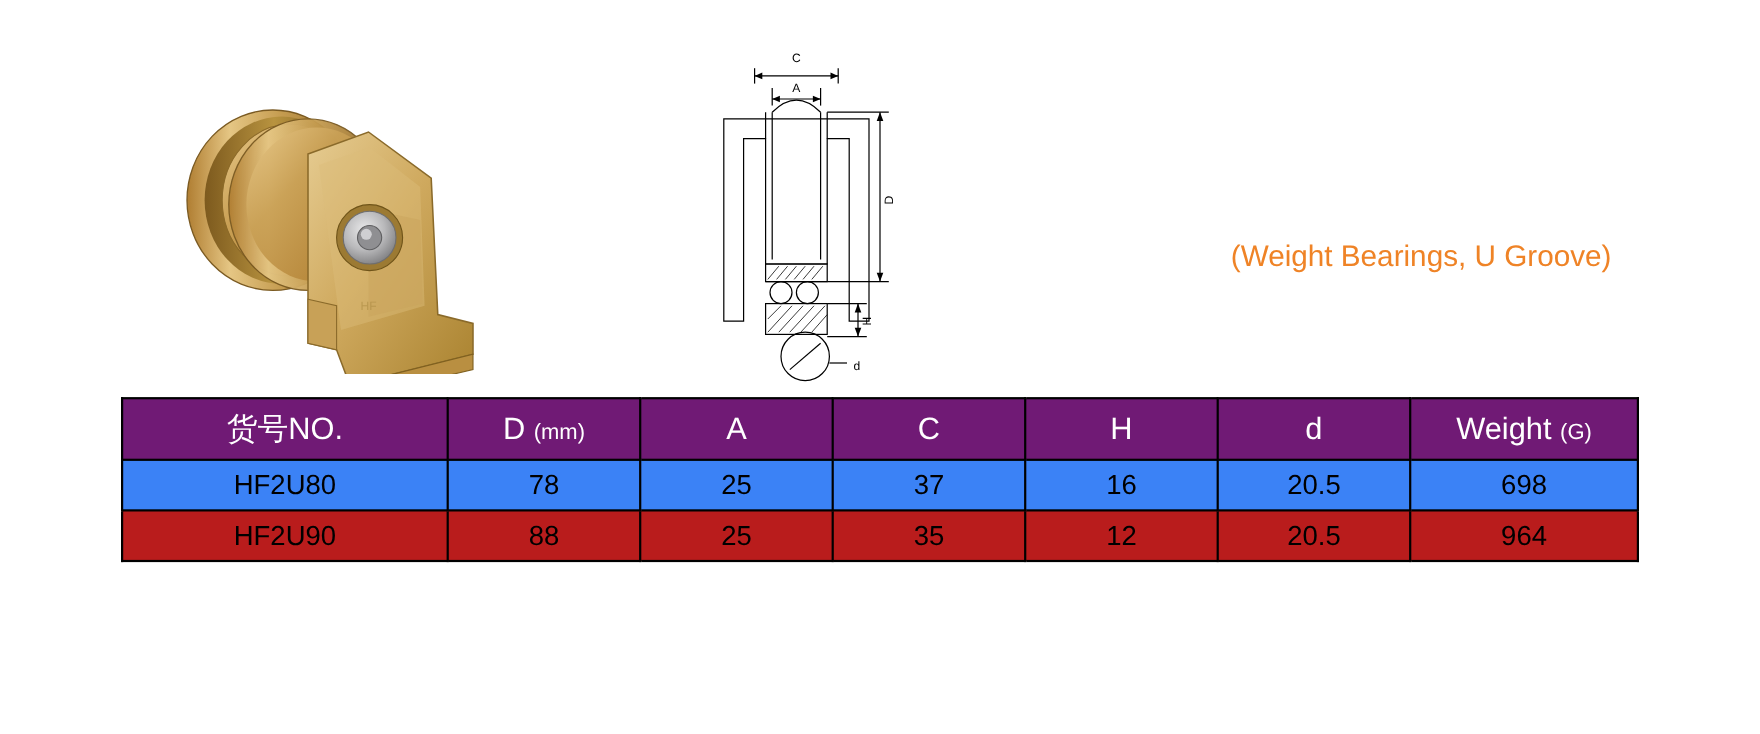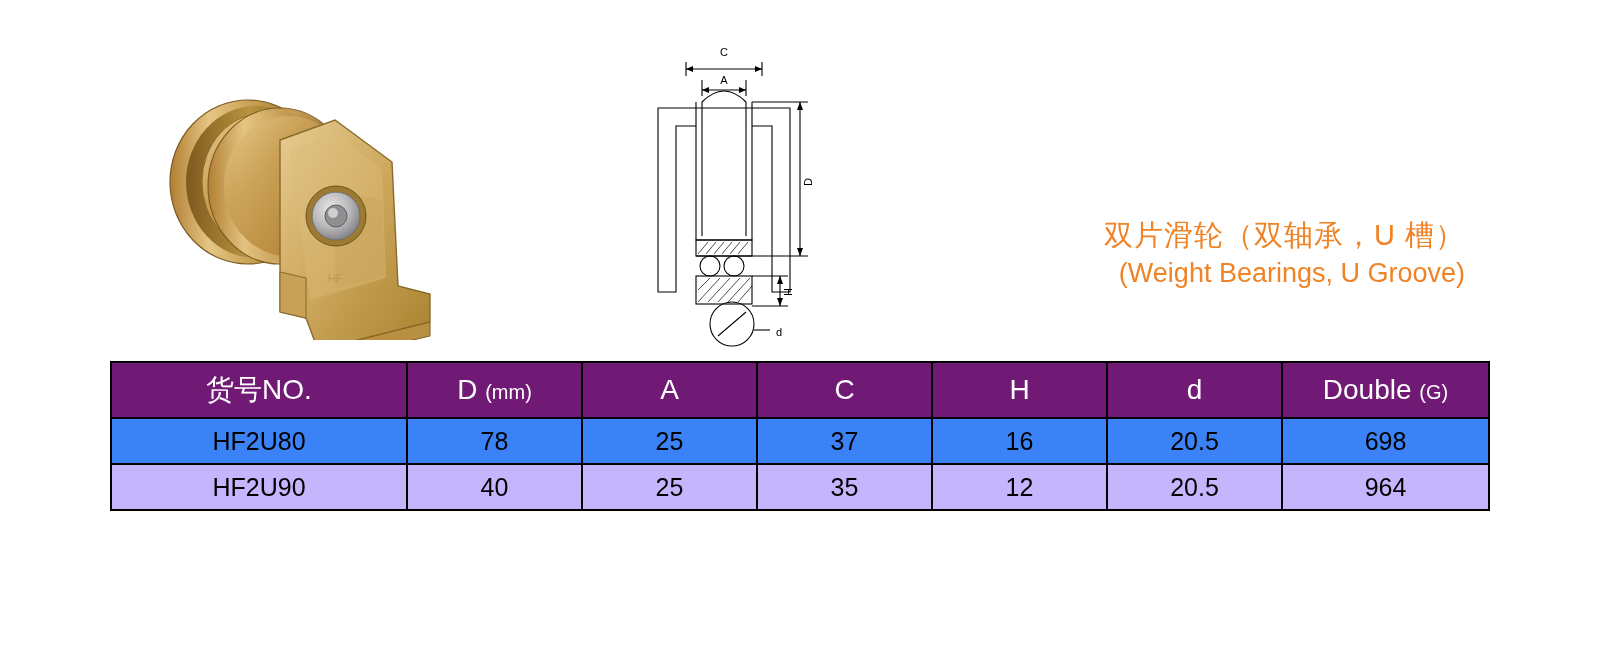--- a/index.html
+++ b/index.html
@@ -80,21 +80,21 @@
     font-size: 28px;
   }
   #spec-table thead th .unit {
     font-size: 20px;
     text-align: center;
   }
   #spec-table tbody td {
     height: 42px;
     font-size: 25px;
     color: #000000;
-    background: #c4b5fd;
+    background: #b91c1c;
   }
   #spec-table tbody tr.alt td {
     background: #3b82f6;
   }
 
   
   .col-no    { width: 296px; }
   .col-d     { width: 175px; }
   .col-a     { width: 175px; }
   .col-c     { width: 175px; }
@@ -231,21 +231,20 @@
       <text x="84" y="16" text-anchor="middle">C</text>
       <text x="84" y="44" text-anchor="middle">A</text>
       <text x="0" y="0" transform="translate(172,142) rotate(-90)" text-anchor="middle">D</text>
       <text x="0" y="0" transform="translate(152,252) rotate(-90)" text-anchor="middle">H</text>
       <text x="136" y="296" text-anchor="start">d</text>
     </g>
   </svg>
 </div>
 
 <div id="title-block">
-  <div id="title-cn">双片滑轮（双轴承，U 槽）</div>
   <div id="title-en-2">(Weight Bearings, U Groove)</div>
 </div>
 
 <table id="spec-table">
   <colgroup>
     <col class="col-no">
       <col class="col-d">
       <col class="col-a">
       <col class="col-c">
     <col class="col-h">
@@ -253,36 +252,36 @@
       <col class="col-w">
   </colgroup>
   <thead>
     <tr>
       <th><span>货号NO.</span></th>
       <th><span>D</span> <span class="unit">(mm)</span></th>
       <th><span>A</span></th>
       <th><span>C</span></th>
       <th><span>H</span></th>
       <th><span>d</span></th>
-      <th><span>Double</span> <span class="unit">(G)</span></th>
+      <th><span>Weight</span> <span class="unit">(G)</span></th>
     </tr>
   </thead>
   <tbody>
     <tr class="alt">
       <td>HF2U80</td>
       <td>78</td>
       <td>25</td>
       <td>37</td>
       <td>16</td>
       <td>20.5</td>
       <td>698</td>
     </tr>
     <tr>
       <td>HF2U90</td>
-      <td>40</td>
+      <td>88</td>
       <td>25</td>
       <td>35</td>
       <td>12</td>
       <td>20.5</td>
       <td>964</td>
     </tr>
   </tbody>
 </table>
 
 </body></html>

